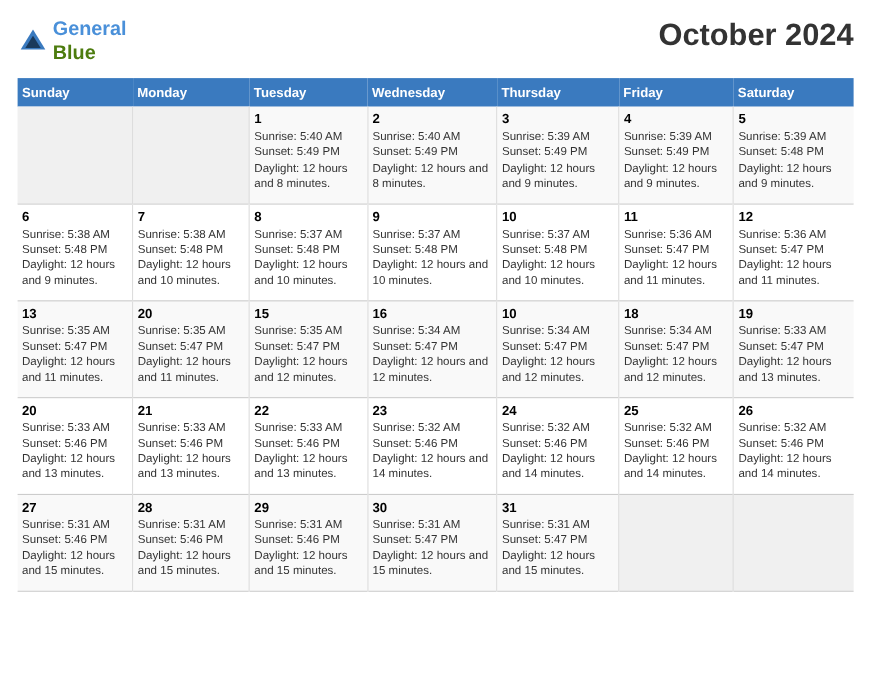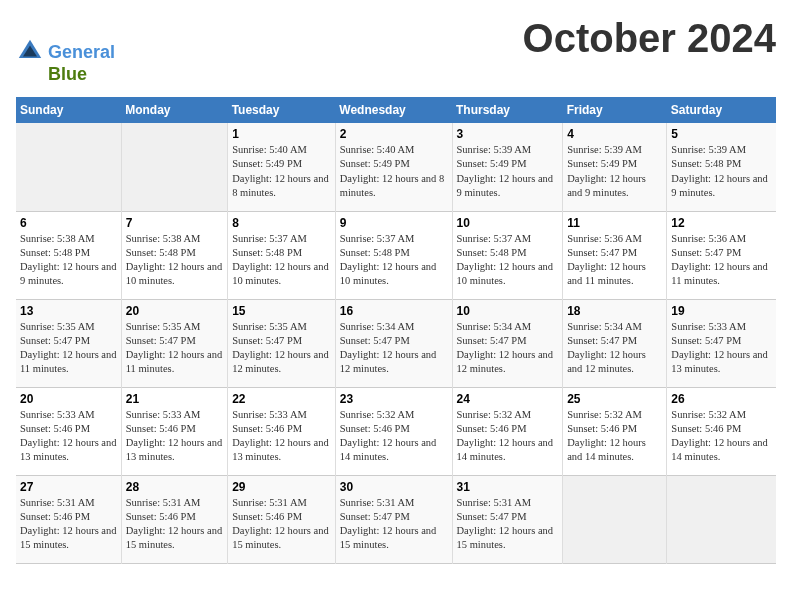--- a/index.html
+++ b/index.html
@@ -18,35 +18,34 @@
     }
     .logo {
       display: flex;
       align-items: center;
     }
     .logo-text {
       font-size: 18px;
       font-weight: bold;
       color: #1a1a2e;
       line-height: 1.2;
-      margin-top: 26px;
     }
     .logo-text span {
       color: #4a90d9;
     }
     .logo-icon {
       width: 28px;
       height: 28px;
       margin-right: 4px;
     }
     .title-block {
       text-align: right;
     }
     .main-title {
-      font-size: 40px;
+      font-size: 28px;
       font-weight: bold;
       color: #333;
     }
     .sub-title {
       font-size: 14px;
       color: #555;
     }
     table {
       width: 100%;
       border-collapse: collapse;
@@ -83,21 +82,20 @@
     .day-num {
       font-weight: bold;
       font-size: 12px;
       display: block;
       margin-bottom: 2px;
     }
     .day-info {
       color: #333;
       font-size: 10.5px;
       line-height: 1.35;
-      font-family: Liberation Serif, serif;
     }
     .empty-cell {
       background: #f0f0f0;
     }
     
     tr.week-row td {
       height: 88px;
     }
   </style>
 </head>

